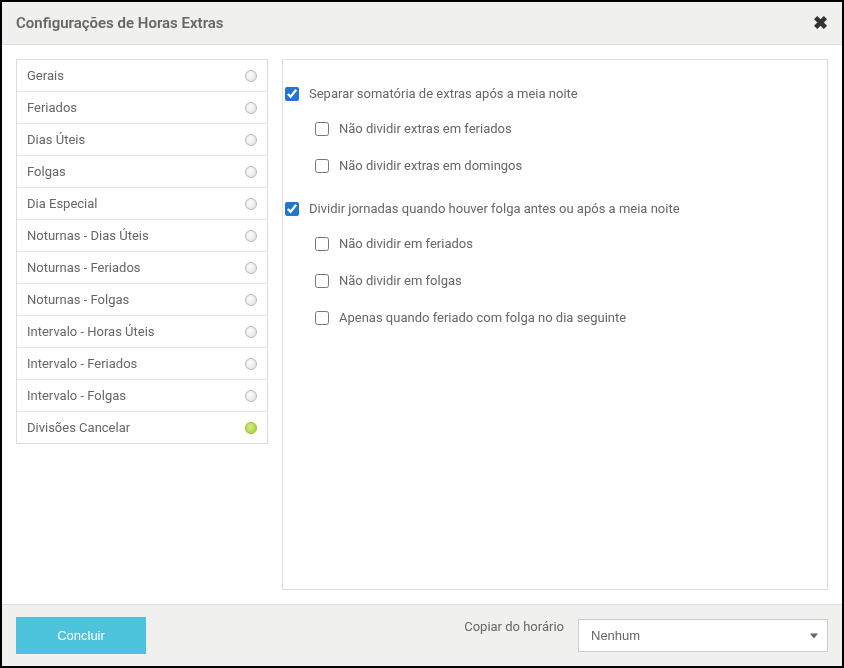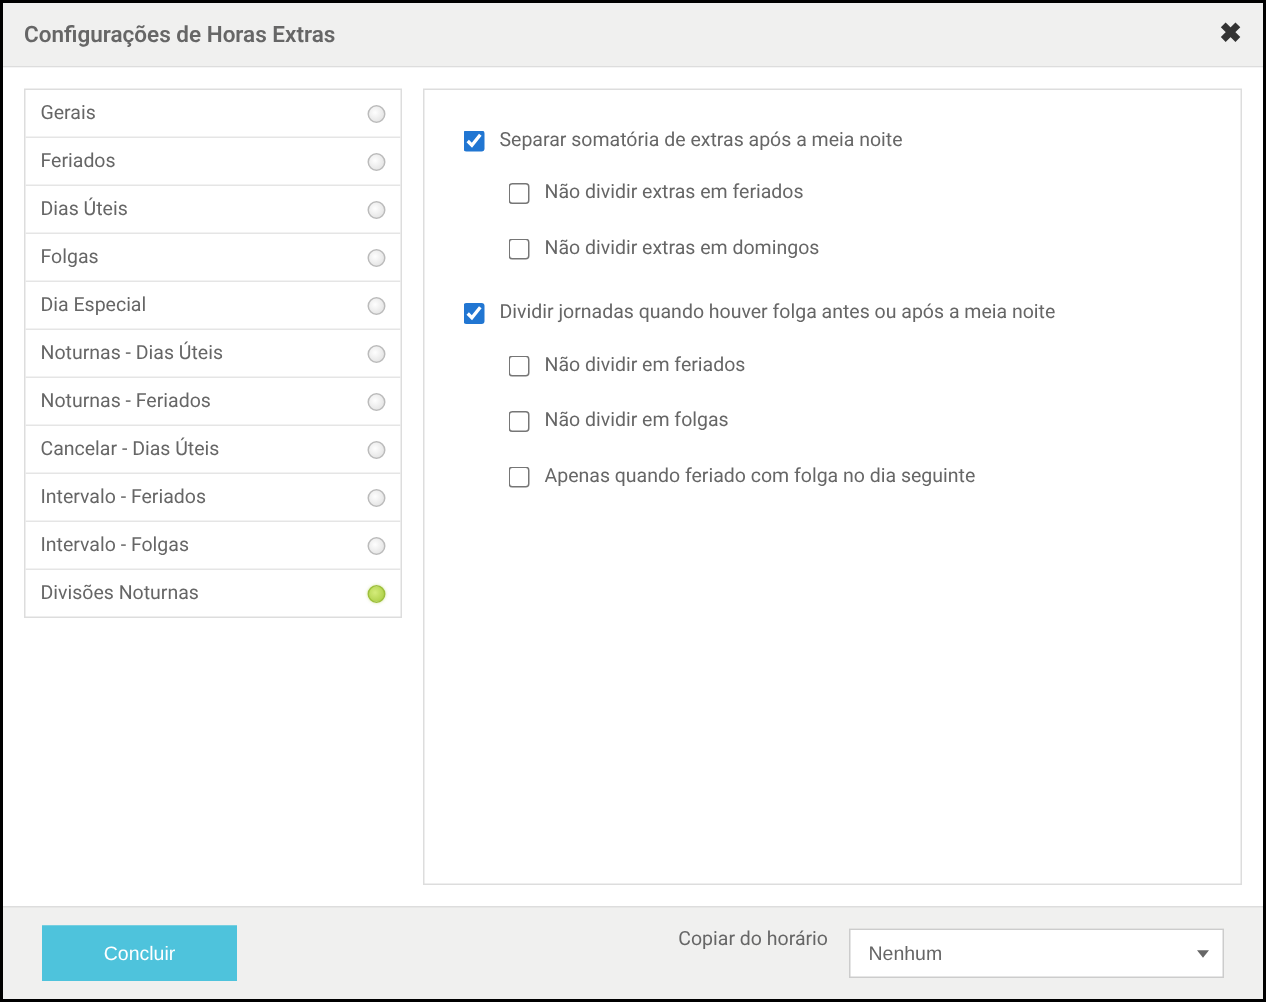--- a/index.html
+++ b/index.html
@@ -77,21 +77,21 @@
       flex-shrink: 0;
     }
     .radio-indicator.active {
       border: 1px solid #9dbf3a;
       background: radial-gradient(circle at 40% 40%, #d4ec7a, #a5ca3e);
       box-shadow: 0 0 2px rgba(165,202,62,0.5);
     }
     .content-panel {
       flex: 1;
       border: 1px solid #ddd;
-      padding: 20px 26px;
+      padding: 20px 2px;
       background: #fff;
     }
     .checkbox-row {
       display: flex;
       align-items: center;
       gap: 10px;
       padding: 6px 0;
       margin-bottom: 4px;
     }
     .checkbox-row.indent {
@@ -113,21 +113,21 @@
     }
     .checkbox-sub {
       margin-top: 8px;
     }
     .checkbox-sub .checkbox-row {
       margin-bottom: 10px;
     }
     .modal-footer {
       background: #f0f0ef;
       border-top: 1px solid #ddd;
-      padding: 12px 26px;
+      padding: 12px 14px;
       display: flex;
       align-items: center;
       gap: 8px;
     }
     .btn {
       padding: 10px 30px;
       font-size: 13px;
       border: 1px solid #ccc;
       background: #fff;
       color: #666;
@@ -210,33 +210,37 @@
       </div>
       <div class="sidebar-item">
         <span>Noturnas - Dias Úteis</span>
         <span class="radio-indicator"></span>
       </div>
       <div class="sidebar-item">
         <span>Noturnas - Feriados</span>
         <span class="radio-indicator"></span>
       </div>
       <div class="sidebar-item">
-        <span>Cancelar - Dias Úteis</span>
+        <span>Noturnas - Folgas</span>
+        <span class="radio-indicator"></span>
+      </div>
+      <div class="sidebar-item">
+        <span>Intervalo - Horas Úteis</span>
         <span class="radio-indicator"></span>
       </div>
       <div class="sidebar-item">
         <span>Intervalo - Feriados</span>
         <span class="radio-indicator"></span>
       </div>
       <div class="sidebar-item">
         <span>Intervalo - Folgas</span>
         <span class="radio-indicator"></span>
       </div>
       <div class="sidebar-item">
-        <span>Divisões Noturnas</span>
+        <span>Divisões Cancelar</span>
         <span class="radio-indicator active"></span>
       </div>
     </div>
 
     <div class="content-panel">
       <div class="checkbox-group">
         <div class="checkbox-row">
           <input type="checkbox" checked="" style="">
           <label>Separar somatória de extras após a meia noite</label>
         </div>

